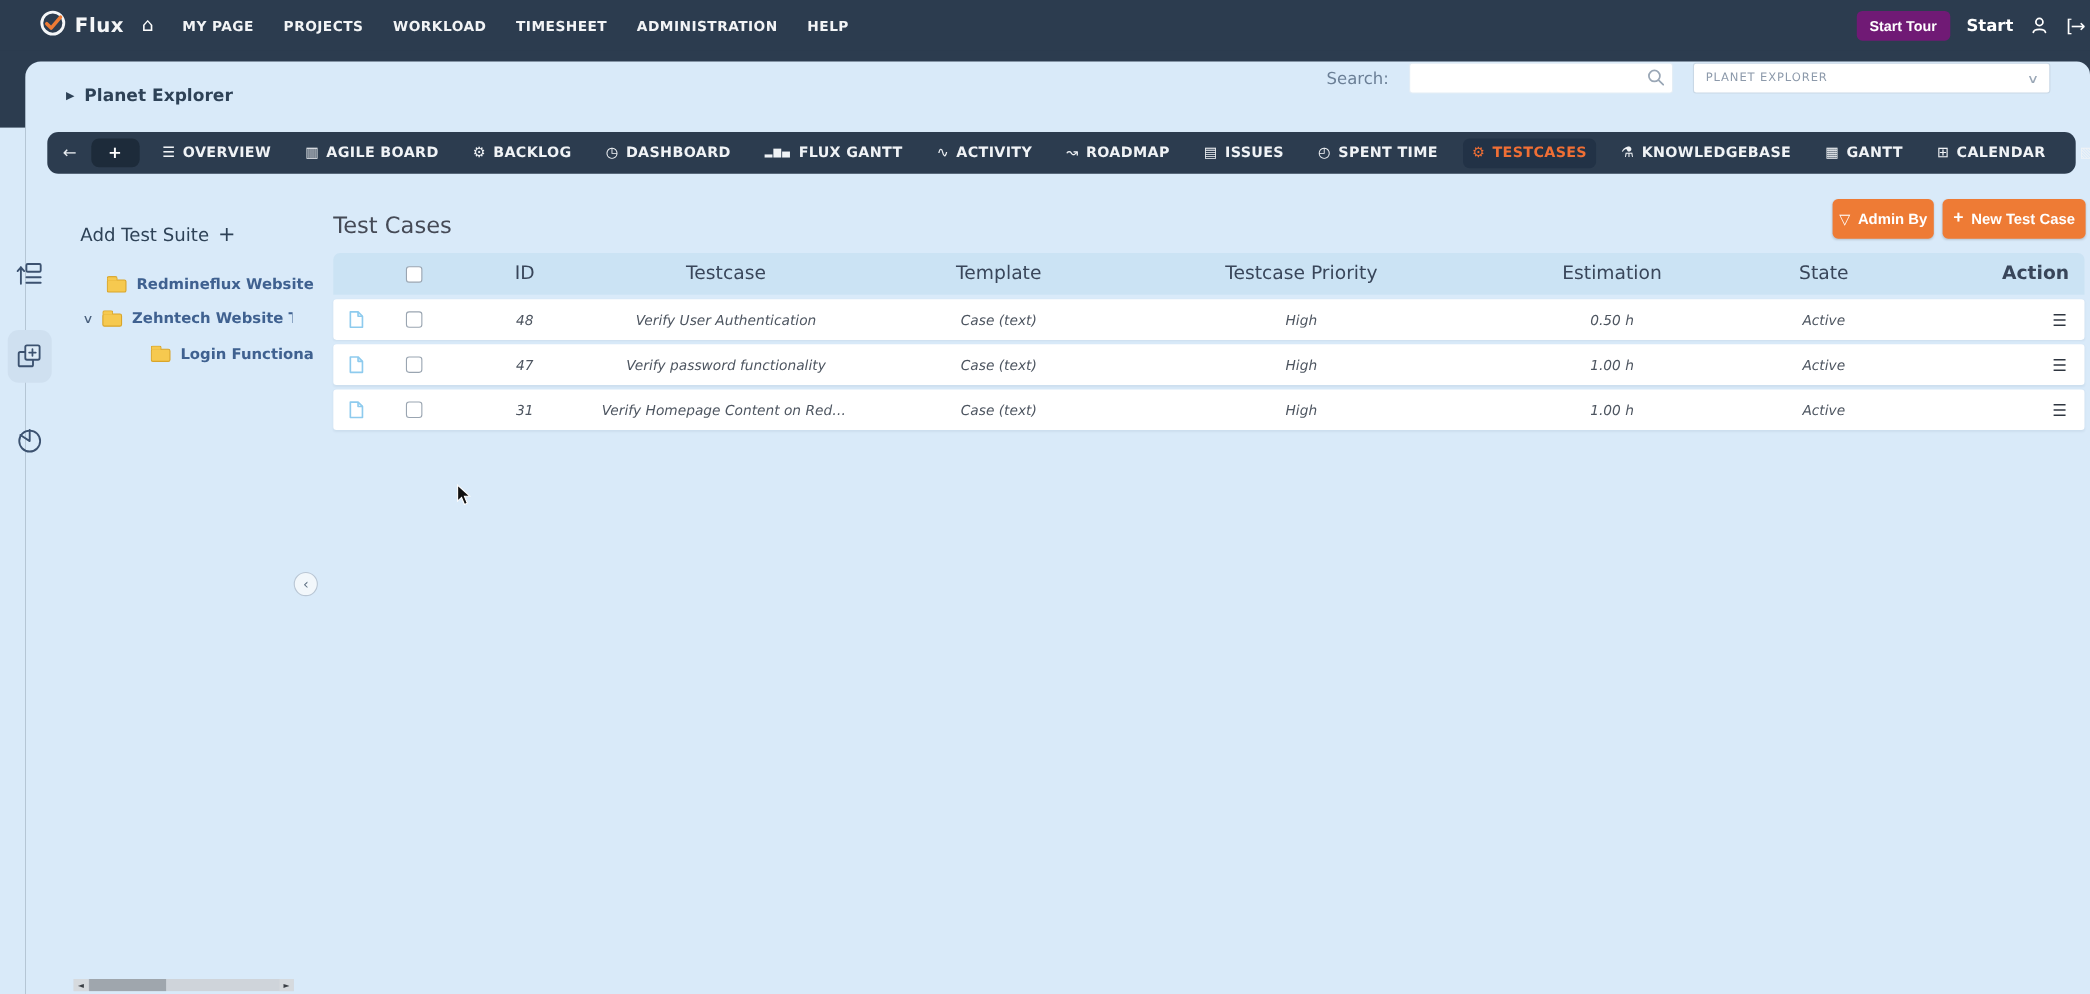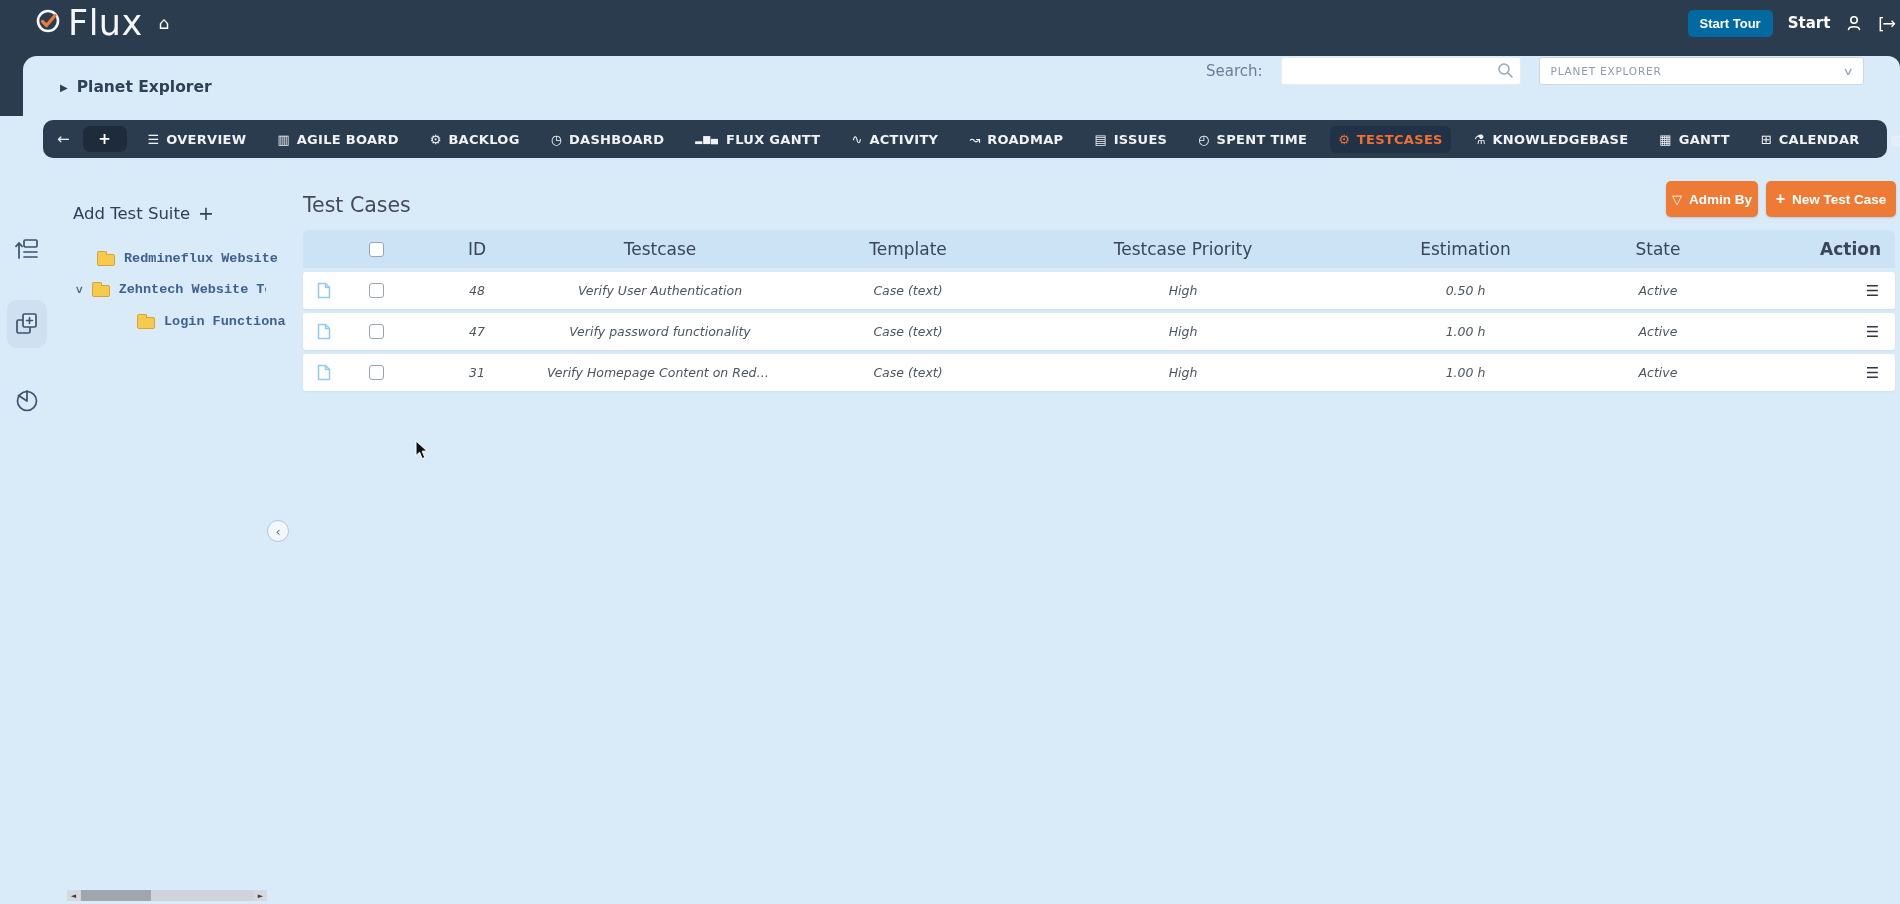--- a/index.html
+++ b/index.html
@@ -3,26 +3,26 @@
 <meta charset="utf-8">
 <style>
   * { margin:0; padding:0; box-sizing:border-box; }
   body { font-family:"DejaVu Sans","Liberation Sans",sans-serif; }
   .app { position:relative; width:1900px; height:904px; overflow:hidden; background:#2c3c4f; }
 
   
   .navbar { position:absolute; left:0; top:0; width:1900px; height:46px; background:#2c3c4f;
             display:flex; align-items:center; color:#fff; z-index:30; }
   .logo { display:flex; align-items:center; gap:6px; margin-left:34px; }
-  .logo-text { font-size:35px; font-weight:400; letter-spacing:.5px; color:#f4f6f8; }
+  .logo-text { font-size:18px; font-weight:700; letter-spacing:.5px; color:#f4f6f8; }
   .home-btn { margin-left:16px; font-size:17px; color:#fff; cursor:pointer; }
   .nav-menu { display:flex; align-items:center; gap:27px; margin-left:26px; }
   .nav-item { font-size:12.5px; font-weight:700; letter-spacing:.4px; color:#f2f4f6; cursor:pointer; white-space:nowrap; }
   .nav-right { margin-left:auto; display:flex; align-items:center; gap:15px; margin-right:6px; }
-  .start-tour { background:#0369a1; color:#fff; font-size:13px; font-weight:600; padding:6px 12px; border-radius:5px; border:none; cursor:pointer; }
+  .start-tour { background:#701a75; color:#fff; font-size:13px; font-weight:600; padding:6px 12px; border-radius:5px; border:none; cursor:pointer; }
   .admin-name { font-size:15px; font-weight:700; }
   .icon-btn { display:flex; align-items:center; color:#fff; cursor:pointer; }
   .logout-glyph { font-size:16px; letter-spacing:-2px; }
 
   
   .stage { position:absolute; left:0; top:46px; width:1900px; height:858px; background:#2c3c4f; }
   .panel { position:absolute; left:23px; top:10px; right:0; bottom:0; background:#d9eaf9; border-radius:14px 12px 0 0; }
   .rail-bg { position:absolute; left:0; top:70px; width:23px; bottom:0; background:#d9eaf9; }
 
   
@@ -56,21 +56,21 @@
   .tab.active .tab-label, .tab.active .tab-icon { color:#f06f35; }
 
   
   .rail-icon { position:absolute; display:flex; align-items:center; justify-content:center; z-index:8; cursor:pointer; }
   .rail-hl { position:absolute; left:7px; top:254px; width:40px; height:48px; background:#cfe0f0; border-radius:10px; z-index:7; }
 
   
   .add-suite { position:absolute; left:73px; top:156px; display:flex; align-items:center; gap:8px; z-index:5; }
   .add-suite .lbl { font-size:16.5px; color:#2e4257; }
   .add-suite .plus { font-size:19px; color:#2e4257; cursor:pointer; }
-  .tree-item { position:absolute; display:flex; align-items:center; gap:9px; z-index:5; width:190px; overflow:hidden; cursor:pointer;font-family:Liberation Mono, monospace; }
+  .tree-item { position:absolute; display:flex; align-items:center; gap:9px; z-index:5; width:190px; overflow:hidden; cursor:pointer; }
   .tree-item .lbl { font-size:13.5px; font-weight:600; color:#3f6190; white-space:nowrap; }
   .tree-chev { font-size:11px; color:#4a617e; transform:scaleX(1.3); }
   .folder { position:relative; width:18px; height:12px; background:#f6c94f; border:1px solid #d9a52a; border-radius:2px; flex:0 0 auto; margin-top:2px; }
   .folder::before { content:""; position:absolute; top:-4px; left:-1px; width:8px; height:3px; background:#f6c94f; border:1px solid #d9a52a; border-bottom:none; border-radius:2px 2px 0 0; }
   .collapse-btn { position:absolute; left:267px; top:474px; width:22px; height:22px; border-radius:50%; background:#f2f7fb; border:1px solid #b9c6d4;
                   display:flex; align-items:center; justify-content:center; font-size:13px; color:#5d6f82; z-index:9; cursor:pointer; }
 
   
   .hscroll { position:absolute; left:67px; top:844px; width:200px; height:11px; background:#cfd4da; display:flex; align-items:center; z-index:9; }
   .hs-arrow { width:13px; height:11px; font-size:7px; color:#3a3f45; display:flex; align-items:center; justify-content:center; background:#d6dade; cursor:pointer; }
@@ -111,20 +111,33 @@
     <div class="logo">
       <span>
         <svg width="28" height="28" viewBox="0 0 28 28">
           <circle cx="14" cy="14" r="10" fill="none" stroke="#f4f6f8" stroke-width="2.6"></circle>
           <path d="M8.5 14.5 L12.5 18.5 L21 8.5" fill="none" stroke="#ee7b35" stroke-width="3.2" stroke-linecap="round" stroke-linejoin="round"></path>
         </svg>
       </span>
       <span class="logo-text">Flux</span>
     </div>
     <span class="home-btn">⌂</span>
+    <div class="nav-menu">
+  <span class="nav-item"><span>MY PAGE</span></span>
+
+  <span class="nav-item"><span>PROJECTS</span></span>
+
+  <span class="nav-item"><span>WORKLOAD</span></span>
+
+  <span class="nav-item"><span>TIMESHEET</span></span>
+
+  <span class="nav-item"><span>ADMINISTRATION</span></span>
+
+  <span class="nav-item"><span>HELP</span></span>
+</div>
     <div class="nav-right">
       <button class="start-tour">Start Tour</button>
       <span class="admin-name">Start</span>
       <span class="icon-btn">
         <svg width="18" height="18" viewBox="0 0 18 18">
           <circle cx="9" cy="6" r="3.2" fill="none" stroke="#fff" stroke-width="1.6"></circle>
           <path d="M3.5 15.5 C4 11.8 14 11.8 14.5 15.5" fill="none" stroke="#fff" stroke-width="1.6" stroke-linecap="round"></path>
         </svg>
       </span>
       <span class="icon-btn logout-glyph">[→</span>

